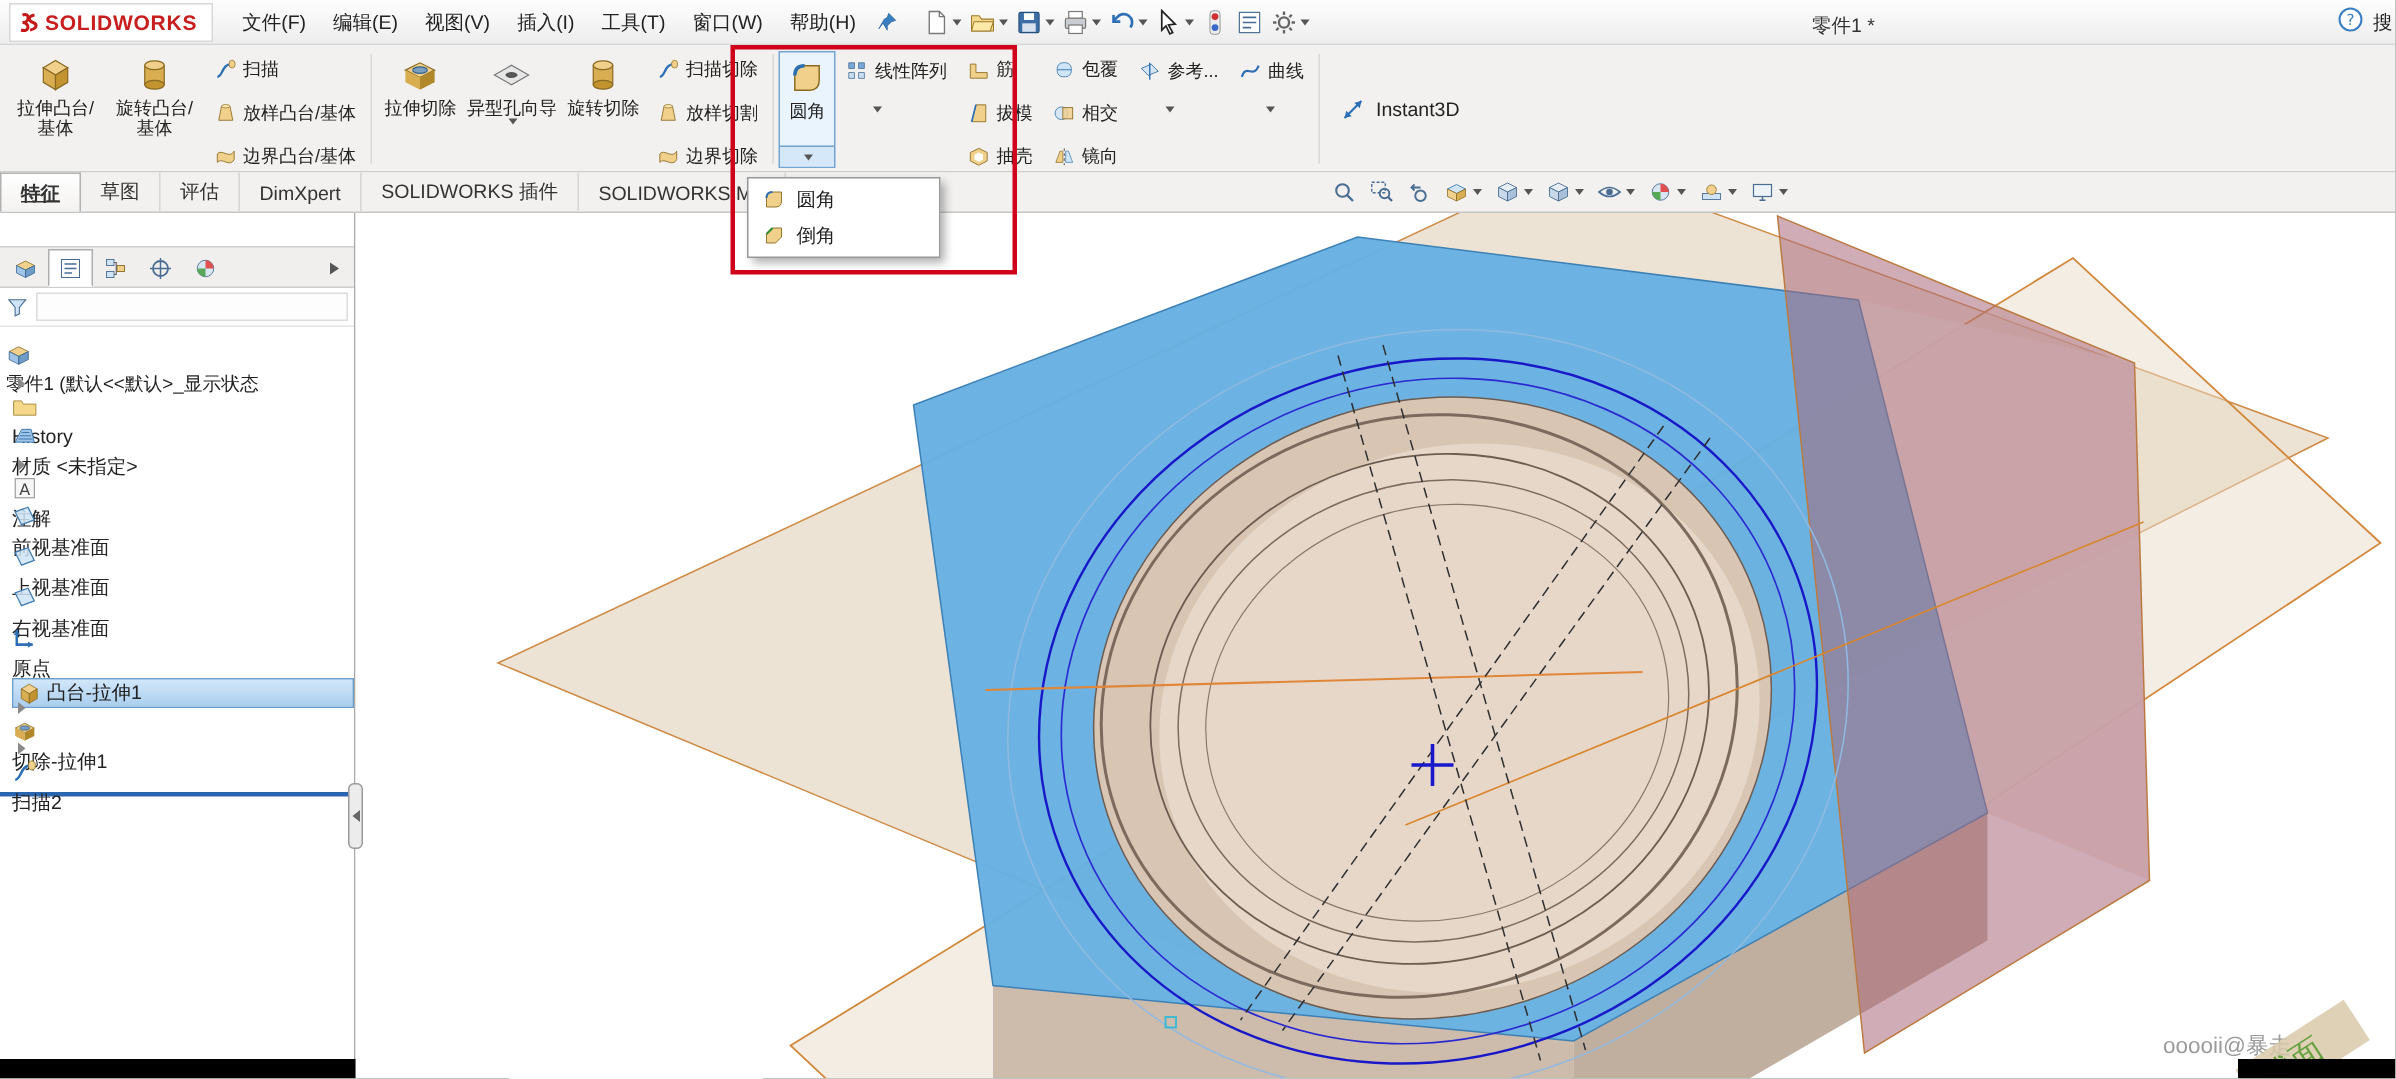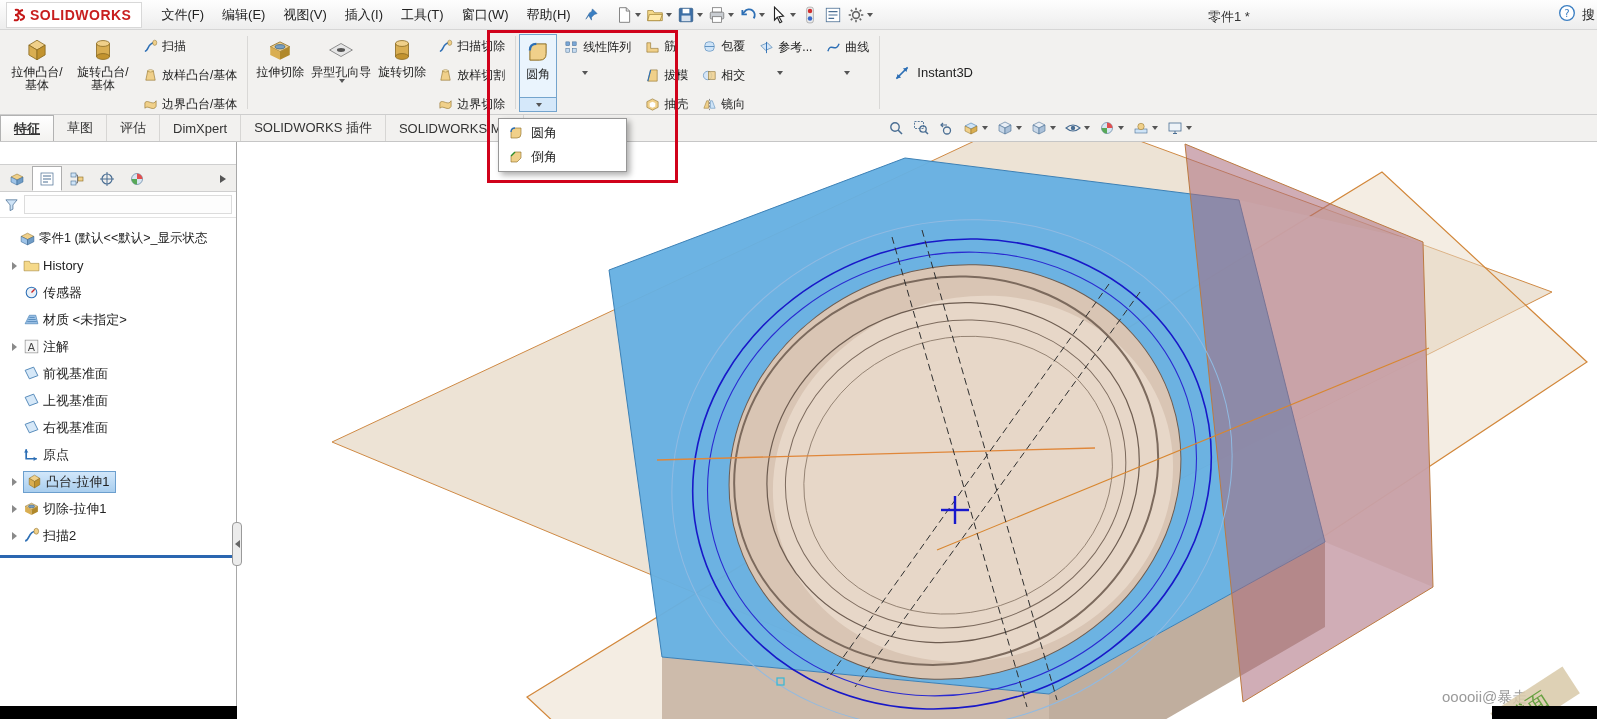--- a/index.html
+++ b/index.html
@@ -49,21 +49,21 @@
   .lpanel { width:237px; flex:none; border-right:1px solid #a8a8a8; background:#fff; display:flex; flex-direction:column; position:relative; }
   .lp-gap { height:22px; }
   .lp-tabs { display:flex; align-items:flex-end; height:28px; background:#f0efed; border-top:1px solid #cfcfcf; border-bottom:1px solid #cfcfcf; padding:0 2px; }
   .lp-tab { width:30px; height:25px; display:flex; align-items:center; justify-content:center; }
   .lp-tab.active { background:#fff; border:1px solid #aeaeae; border-bottom-color:#fff; }
   .lp-chevron { margin-left:auto; margin-bottom:5px; width:14px; }
   .rarrow { width:0; height:0; border-top:4.5px solid transparent; border-bottom:4.5px solid transparent; border-left:6px solid #555; display:inline-block; }
   .lp-filter { display:flex; align-items:center; height:26px; padding:2px 4px; gap:5px; border-bottom:1px solid #e3e3e3; }
   .lp-filter-box { flex:1; height:19px; border:1px solid #dcdcdc; background:#fdfdfd; }
   .tree { flex:1; padding-top:7px; overflow:hidden; }
-  .titem { display:flex; align-items:center; height:27px; padding-left:4px; gap:3px; font-size:13px; white-space:nowrap; cursor:default; }
+  .titem { display:flex; height:27px; padding-left:4px; gap:3px; font-size:13px; white-space:nowrap; cursor:default;flex-direction:column; }
   .titem.child { padding-left:8px; }
   .ti { width:17px; height:17px; flex:none; }
   .tarrow { width:12px; flex:none; display:flex; justify-content:center; }
   .tarrow::before { content:""; width:0; height:0; border-top:4px solid transparent; border-bottom:4px solid transparent; border-left:5px solid #8a8a8a; }
   .tarrow.none::before { display:none; }
   .selbox { display:flex; align-items:center; gap:3px; background:linear-gradient(#d2e7fa,#a9ceee); border:1px solid #6c9fce; height:22px; padding:0 5px 0 2px; }
   .rollback { height:3px; background:#2a66b0; margin-top:6px; }
   .splitter { position:absolute; right:-6px; top:380px; width:10px; height:44px; background:#ececec; border:1px solid #9a9a9a; border-radius:4px; z-index:6; display:flex; align-items:center; justify-content:center; }
   .larrow { width:0; height:0; border-top:4px solid transparent; border-bottom:4px solid transparent; border-right:5px solid #666; }
 
@@ -672,27 +672,20 @@
         <div class="titem child">
           <span class="tarrow"></span>
           <svg class="ti">
               <use href="#s-folder"></use>
             </svg>
           <span>History</span>
         </div>
         <div class="titem child">
           <span class="tarrow none"></span>
           <svg class="ti">
-              <use href="#s-sensor"></use>
-            </svg>
-          <span>传感器</span>
-        </div>
-        <div class="titem child">
-          <span class="tarrow none"></span>
-          <svg class="ti">
               <use href="#s-material"></use>
             </svg>
           <span>材质 &lt;未指定&gt;</span>
         </div>
         <div class="titem child">
           <span class="tarrow"></span>
           <svg class="ti">
               <use href="#s-annot"></use>
             </svg>
           <span>注解</span>

